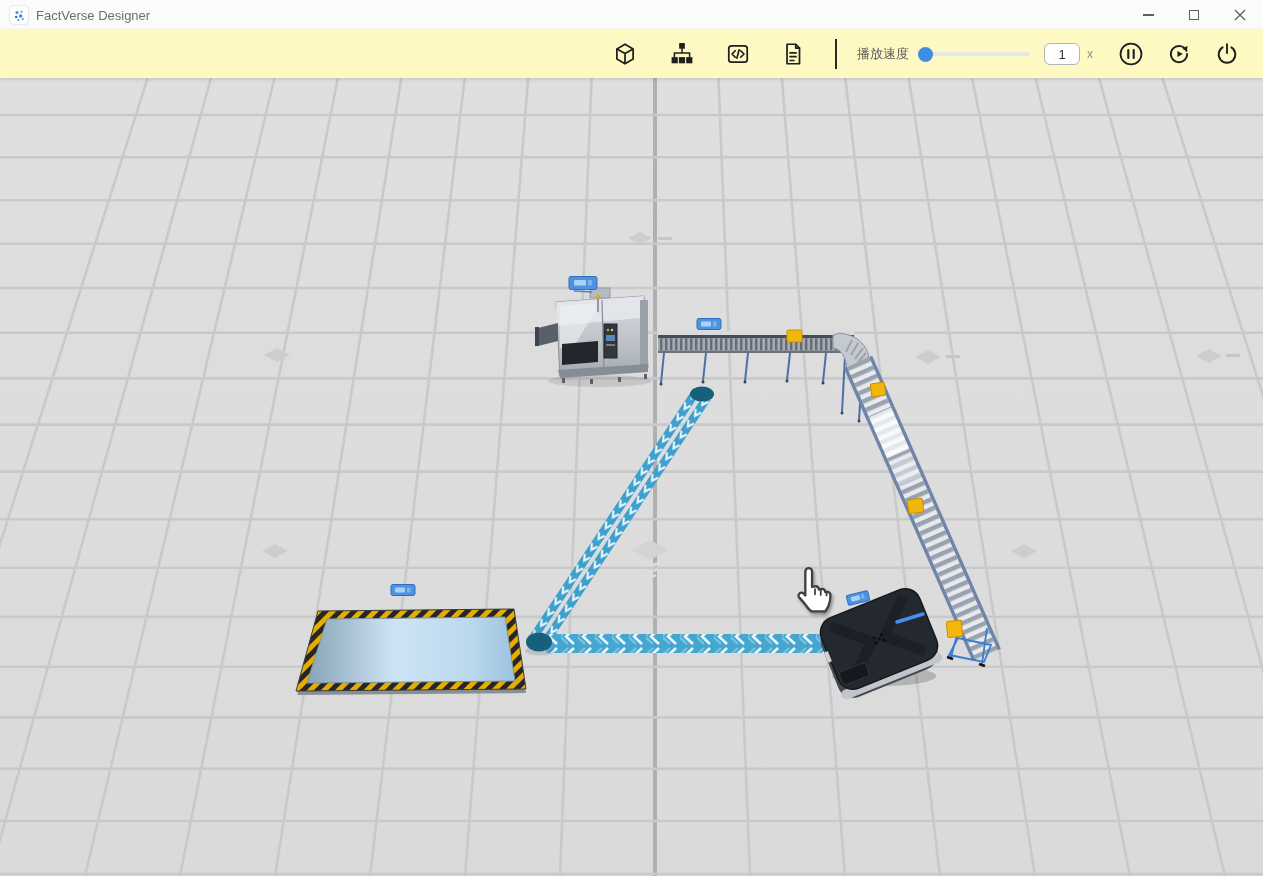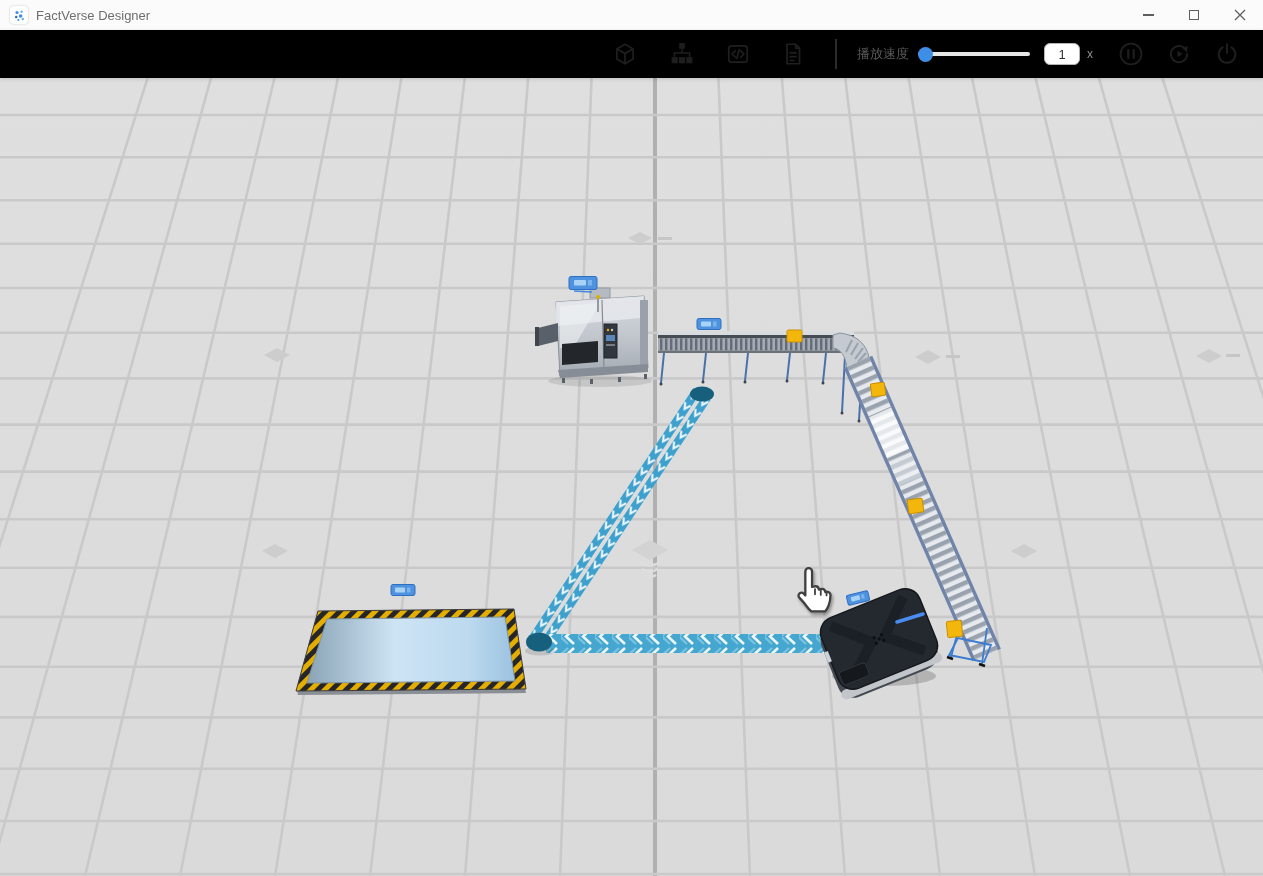--- a/index.html
+++ b/index.html
@@ -10,21 +10,21 @@
   
   .titlebar { position:relative; height:30px; background:#fbfbfb; display:flex; align-items:center; padding-left:10px; }
   .app-icon { width:18px; height:18px; border-radius:4px; background:#fff; box-shadow:0 0 2px rgba(0,0,0,.25); display:flex; align-items:center; justify-content:center; margin-right:8px; }
   .app-title { font-size:13px; color:#6e6e6e; }
   .win-controls { position:absolute; right:0; top:0; height:30px; display:flex; }
   .win-btn { width:46px; height:30px; display:flex; align-items:center; justify-content:center; cursor:pointer; }
   .min-glyph { width:11px; height:1.5px; background:#5f5f5f; }
   .max-glyph { width:10px; height:10px; border:1.3px solid #5f5f5f; }
 
   
-  .toolbar { position:relative; height:48px; background:#000000; box-shadow:0 1px 4px rgba(0,0,0,.14); z-index:5; }
+  .toolbar { position:relative; height:48px; background:#fef9c3; box-shadow:0 1px 4px rgba(0,0,0,.14); z-index:5; }
   .tb-item { position:absolute; top:50%; transform:translate(-50%,-50%); display:flex; align-items:center; justify-content:center; cursor:pointer; }
   .tb-divider { position:absolute; left:835px; top:9px; width:2px; height:30px; background:#2a2a2a; }
   .speed-label { position:absolute; left:857px; top:50%; transform:translateY(-50%); font-size:13px; color:#5a5a5a; white-space:nowrap; }
   .slider-track { position:absolute; left:918px; top:50%; width:112px; height:4px; margin-top:-2px; background:#e6e6e6; border-radius:2px; cursor:pointer; }
   .slider-thumb { position:absolute; top:50%; width:15px; height:15px; margin:-7.5px 0 0 -7.5px; border-radius:50%; background:#3e8ee6; }
   .speed-input { position:absolute; left:1044px; top:13px; width:36px; height:22px; border:1px solid #b4b4b4; border-radius:6px; text-align:center; font-size:13px; color:#333; background:#fff; font-family:inherit; }
   .mult-label { position:absolute; left:1087px; top:50%; transform:translateY(-50%); font-size:12px; color:#8f8f8f; }
 
   
   .scene { position:relative; width:1263px; height:798px; background:linear-gradient(#dfdfdf,#dadada); overflow:hidden; cursor:default; }

